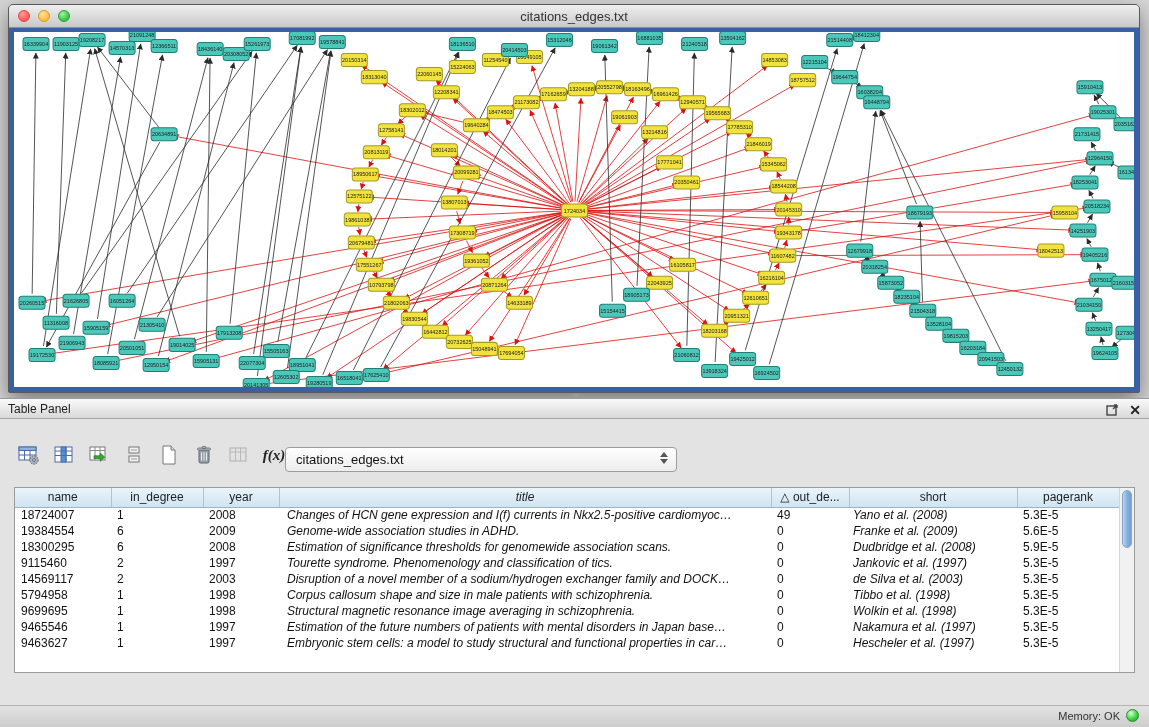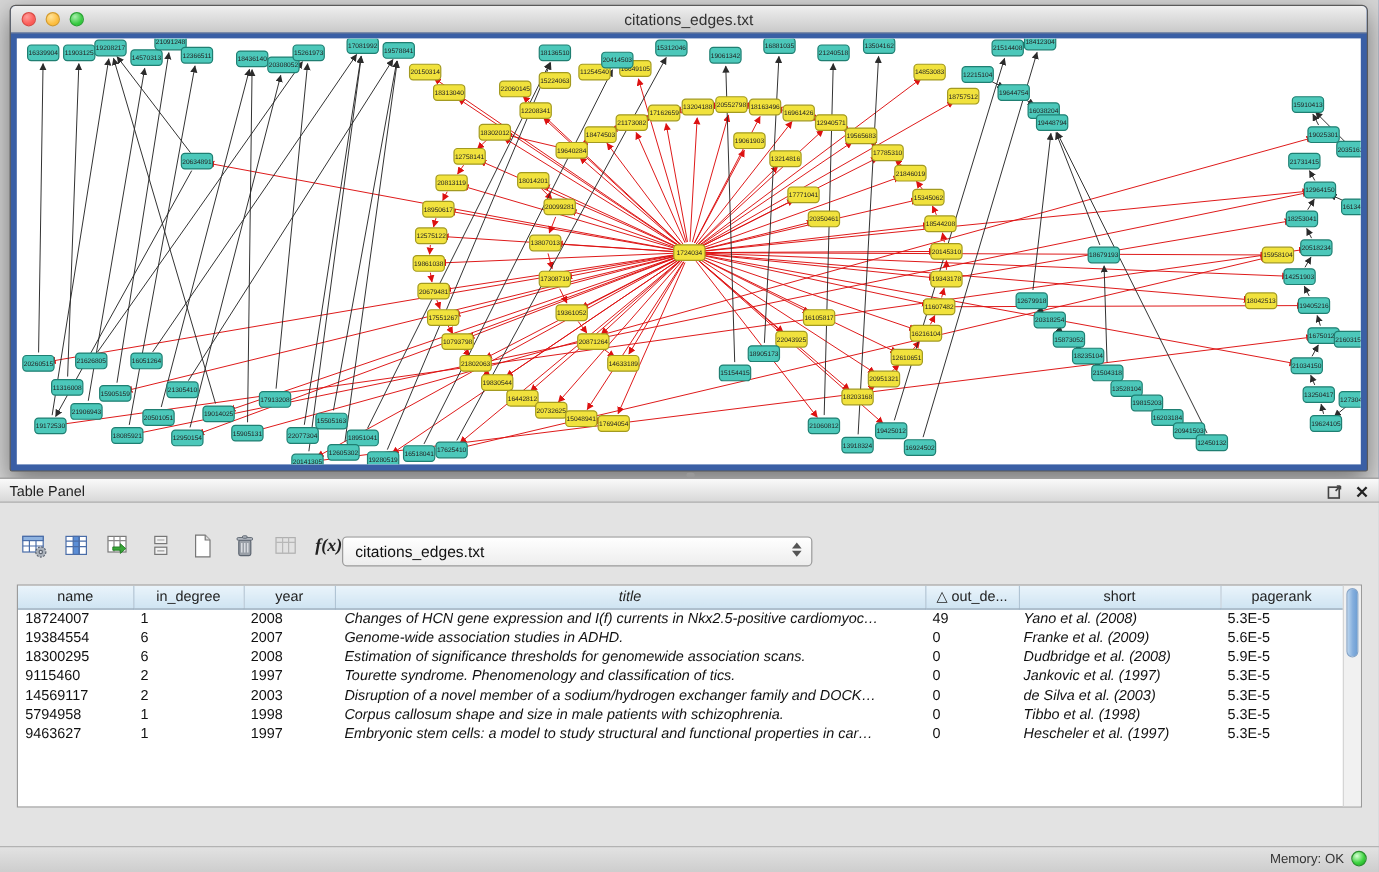--- a/index.html
+++ b/index.html
@@ -925,21 +925,21 @@
             <td class="c1">1</td>
             <td class="c2">2008</td>
             <td class="c3">Changes of HCN gene expression and I(f) currents in Nkx2.5-positive cardiomyoc…</td>
             <td class="c4">49</td>
             <td class="c5">Yano et al. (2008)</td>
             <td class="c6">5.3E-5</td>
           </tr>
           <tr>
             <td class="c0">19384554</td>
             <td class="c1">6</td>
-            <td class="c2">2007</td>
+            <td class="c2">2009</td>
             <td class="c3">Genome-wide association studies in ADHD.</td>
             <td class="c4">0</td>
             <td class="c5">Franke et al. (2009)</td>
             <td class="c6">5.6E-5</td>
           </tr>
           <tr>
             <td class="c0">18300295</td>
             <td class="c1">6</td>
             <td class="c2">2008</td>
             <td class="c3">Estimation of significance thresholds for genomewide association scans.</td>
@@ -968,20 +968,38 @@
           <tr>
             <td class="c0">5794958</td>
             <td class="c1">1</td>
             <td class="c2">1998</td>
             <td class="c3">Corpus callosum shape and size in male patients with schizophrenia.</td>
             <td class="c4">0</td>
             <td class="c5">Tibbo et al. (1998)</td>
             <td class="c6">5.3E-5</td>
           </tr>
           <tr>
+            <td class="c0">9699695</td>
+            <td class="c1">1</td>
+            <td class="c2">1998</td>
+            <td class="c3">Structural magnetic resonance image averaging in schizophrenia.</td>
+            <td class="c4">0</td>
+            <td class="c5">Wolkin et al. (1998)</td>
+            <td class="c6">5.3E-5</td>
+          </tr>
+          <tr>
+            <td class="c0">9465546</td>
+            <td class="c1">1</td>
+            <td class="c2">1997</td>
+            <td class="c3">Estimation of the future numbers of patients with mental disorders in Japan base…</td>
+            <td class="c4">0</td>
+            <td class="c5">Nakamura et al. (1997)</td>
+            <td class="c6">5.3E-5</td>
+          </tr>
+          <tr>
             <td class="c0">9463627</td>
             <td class="c1">1</td>
             <td class="c2">1997</td>
             <td class="c3">Embryonic stem cells: a model to study structural and functional properties in car…</td>
             <td class="c4">0</td>
             <td class="c5">Hescheler et al. (1997)</td>
             <td class="c6">5.3E-5</td>
           </tr>
         </tbody>
     </table>

